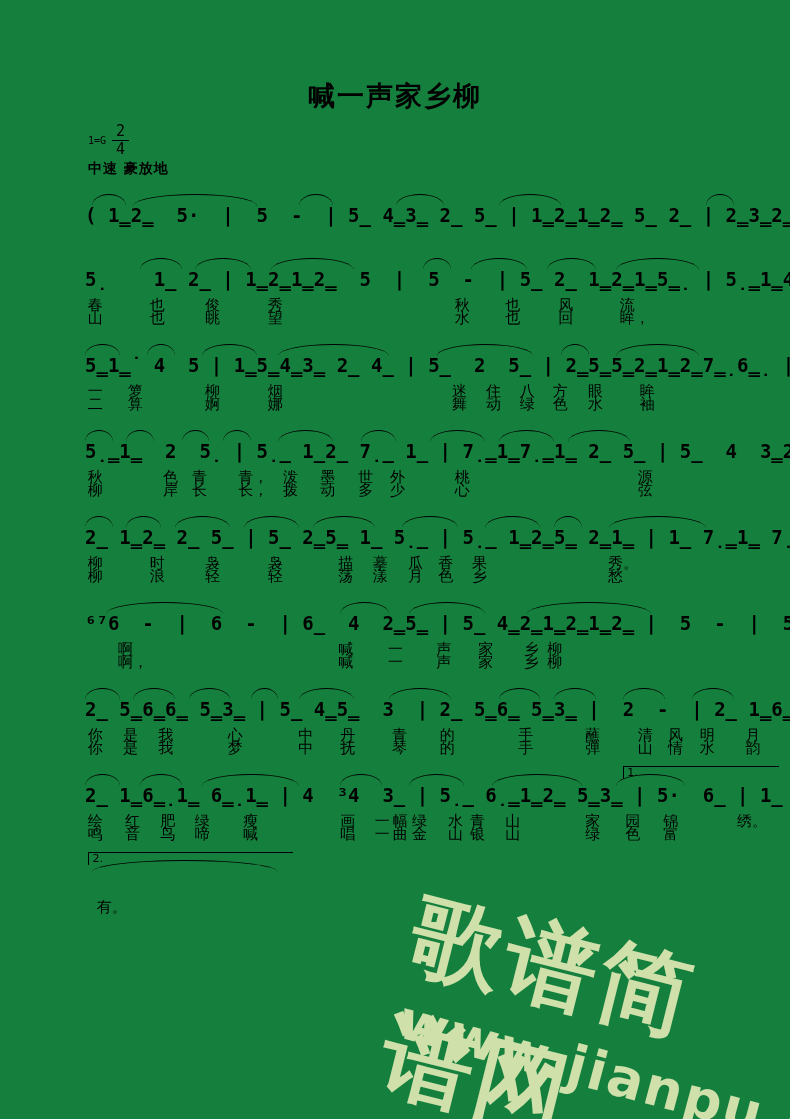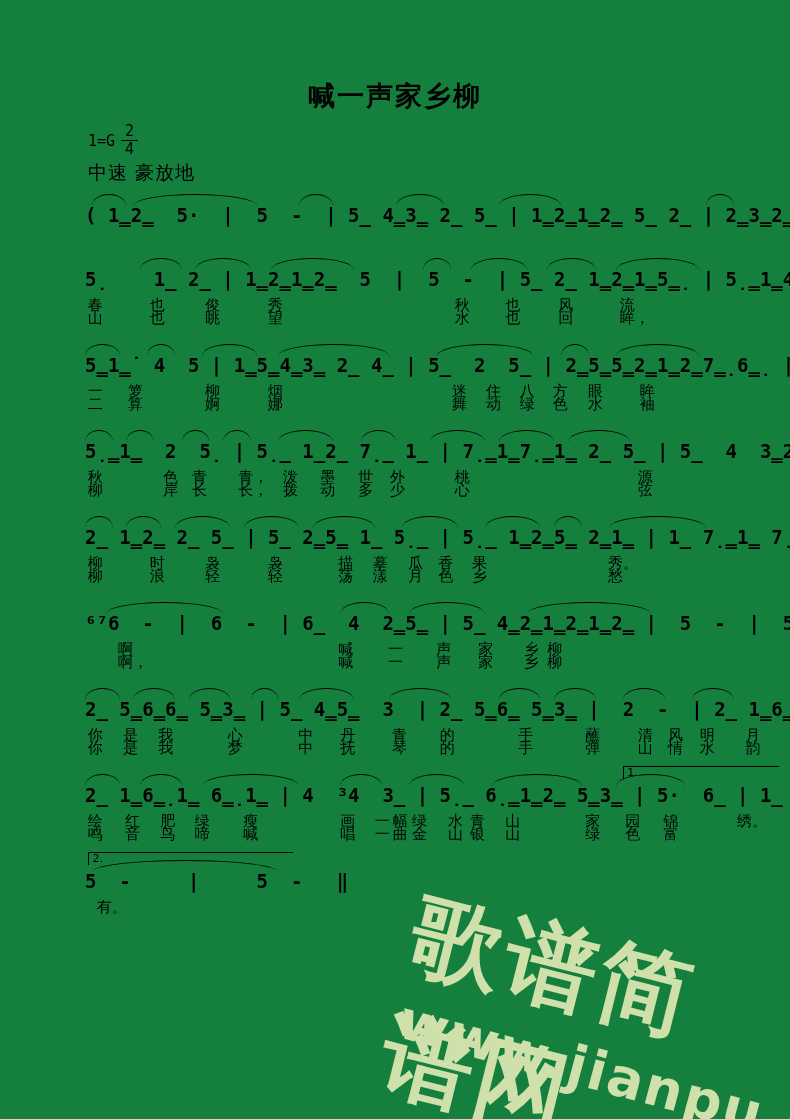--- a/index.html
+++ b/index.html
@@ -8,25 +8,25 @@
     overflow:hidden; font-family:"DejaVu Sans", sans-serif; color:#000;
   }
   .title{
     margin:0; padding-top:78px; text-align:center;
     font-size:27px; font-weight:bold; letter-spacing:2px;
     font-family:"DejaVu Serif","DejaVu Sans",serif;
   }
   .meta{position:relative; height:66px; margin-top:8px;}
   .keyblock{position:absolute; left:88px; top:2px; font-size:15px;}
   .keyline{display:flex; align-items:center; gap:6px;}
-  .keysig{font-size:15px; font-family:"DejaVu Sans Mono",monospace;}
+  .keysig{font-size:10px; font-family:"DejaVu Sans Mono",monospace;}
   .meter{display:inline-block; text-align:center; line-height:1; font-family:"DejaVu Sans Mono",monospace;}
   .meter .num{display:block; border-bottom:1px solid #000; padding:0 4px 1px;}
   .meter .den{display:block; padding-top:1px;}
-  .tempo{margin-top:3px; font-size:19px; letter-spacing:1px;}
+  .tempo{margin-top:3px; font-size:14px; letter-spacing:1px;font-weight:bold;}
   .credits{position:absolute; right:22px; top:0; text-align:right; font-size:15px; line-height:1.6;}
   #score{position:relative; margin-left:85px; width:690px;}
   .system{position:relative; height:86px;}
   .system.no-lyrics{height:64px;}
   .system.short .notes-row{width:45%;}
   .notes-row{
     position:absolute; left:0; top:16px; width:100%;
     font-family:"DejaVu Sans Mono","DejaVu Sans",monospace;
     font-size:19px; font-weight:bold; white-space:pre; letter-spacing:0px;
   }
@@ -307,21 +307,20 @@
         <span class="lyr-item row1" style="left: 52.6%;">山</span>
         <span class="lyr-item row1" style="left: 55.8%;">银</span>
         <span class="lyr-item row1" style="left: 60.9%;">山</span>
         <span class="lyr-item row1" style="left: 72.5%;">绿</span>
         <span class="lyr-item row1" style="left: 78.3%;">色</span>
         <span class="lyr-item row1" style="left: 83.8%;">富</span>
       </div>
       <div class="system short">
         <div class="arc" style="left: 1%; width: 27%;"></div>
         <div class="ending" style="left: 0.5%; width: 29%;">2.</div>
-        <div class="notes-row">5  -     |     5  -   ‖</div>
         <span class="lyr-item row0" style="left: 1.7%;">有。</span>
       </div>
     </div>
 
 
   <div class="wm wm-site" style="color: rgb(207, 224, 171);">歌谱简谱网</div>
   <div class="wm wm-url" style="color: rgb(207, 224, 171);">www.jianpu.cn</div>
 
 </div>
 

